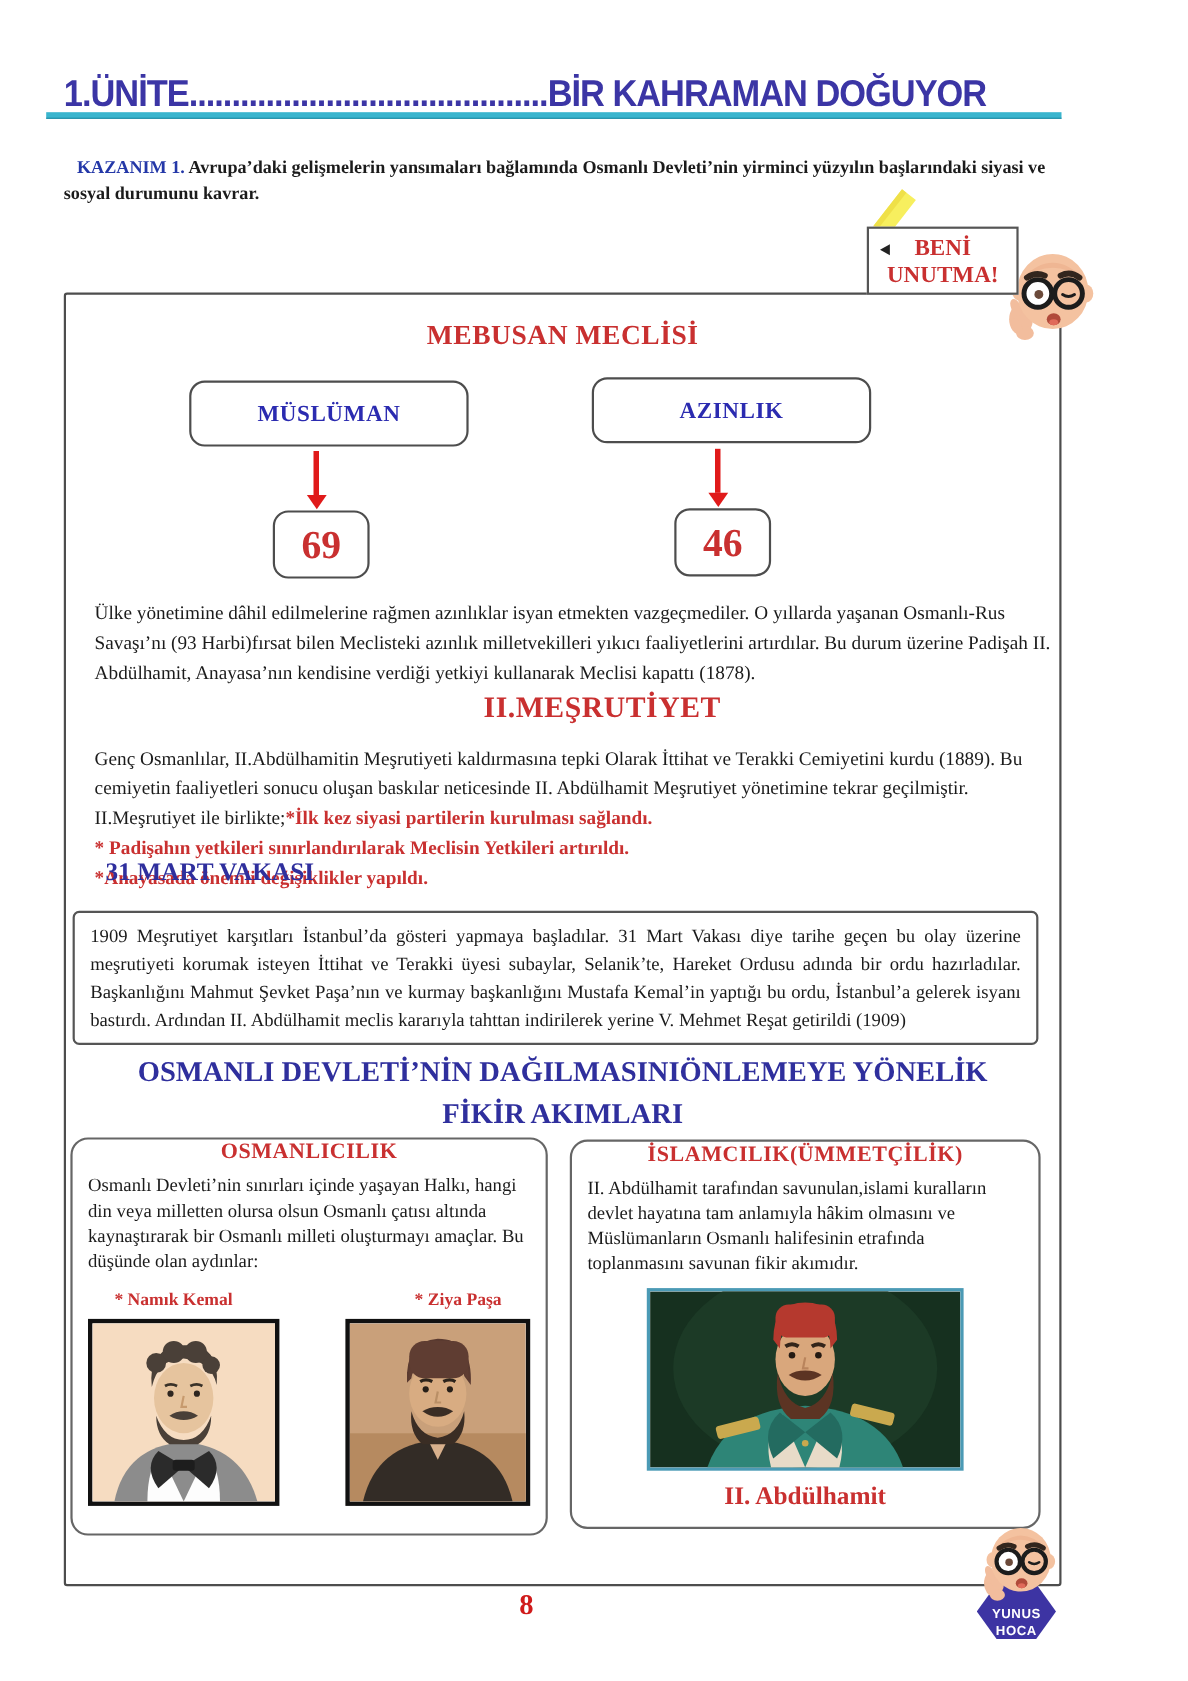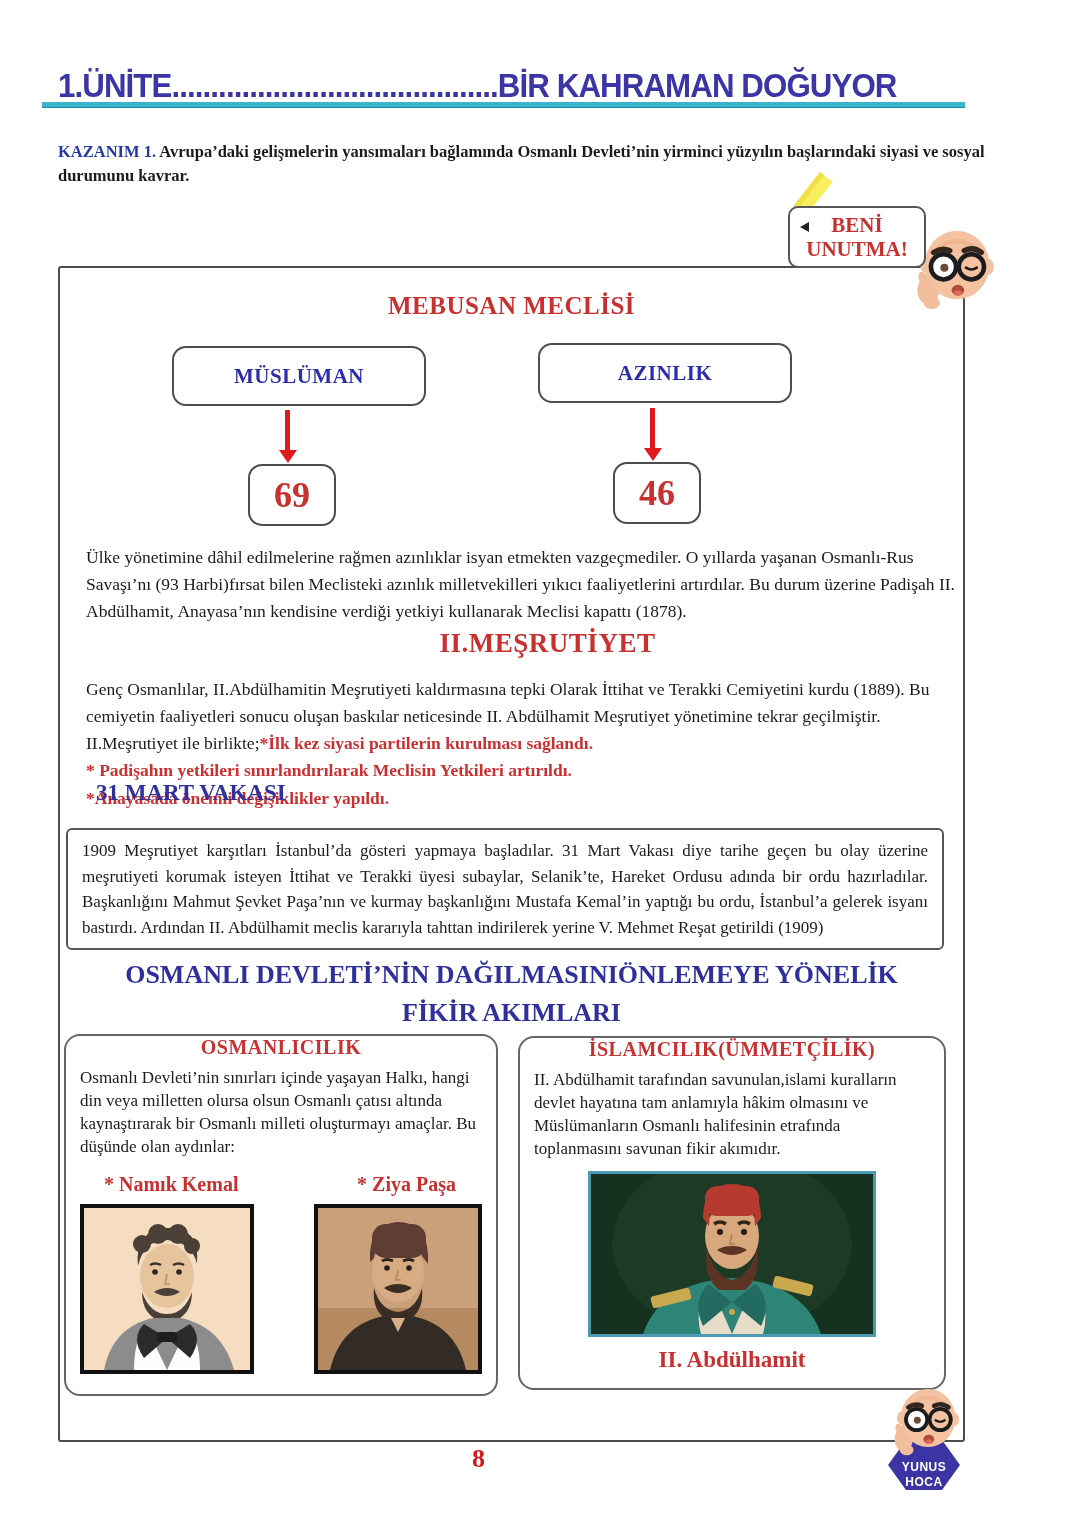--- a/index.html
+++ b/index.html
@@ -6,25 +6,25 @@
   .page{position:relative;width:1080px;height:1528px;background:#ffffff;overflow:hidden;
         font-family:"Liberation Serif",serif;color:#1b1b1b;}
   .abs{position:absolute;}
 
   
   .hdr{left:58px;top:66px;width:930px;font-family:"Liberation Sans",sans-serif;
        font-weight:bold;font-size:34px;color:#3b35a5;letter-spacing:-1px;
        transform:scaleX(.92);transform-origin:left center;white-space:nowrap;}
   .hdr-rule{left:42px;top:102px;width:923px;height:5px;background:#3ab5ce;border-bottom:1px solid #1d8aa3;}
   .kazanim{left:58px;top:140px;width:928px;font-size:16.5px;font-weight:bold;line-height:1.45;}
-  .kazanim .lbl{color:#2438a8;}
+  .kazanim .lbl{color:#2438a8;margin-left:12px;}
 
   
   .bubble{left:788px;top:206px;width:134px;height:58px;background:#fff;border:2.5px solid #555;
-          border-radius:10px;display:flex;flex-direction:column;align-items:center;justify-content:center;
+          border-radius:0;display:flex;flex-direction:column;align-items:center;justify-content:center;
           font-weight:bold;font-size:21px;color:#c93030;line-height:1.15;z-index:5;}
   .bubble-tick{left:800px;top:222px;width:0;height:0;border-top:5px solid transparent;border-bottom:5px solid transparent;
           border-right:9px solid #222;z-index:6;}
 
   
   .frame{left:58px;top:266px;width:903px;height:1172px;border:2px solid #4d4d4d;border-radius:3px;background:#fff;}
 
   .center{width:100%;text-align:center;}
   .red{color:#c93030;}
   .bold{font-weight:bold;}
@@ -40,21 +40,21 @@
   .sec-title{font-size:27px;font-weight:bold;color:#c93030;letter-spacing:.5px;padding-left:36px;}
   .sub-title{font-size:23px;font-weight:bold;color:#2f2f9d;}
   .textbox{border:2px solid #555;border-radius:6px;padding:8px 14px;font-size:17px;line-height:1.5;text-align:justify;}
 
   .fikir-h{font-size:26px;font-weight:bold;color:#2f2f9d;line-height:1.45;}
 
   .idea-box{border:2px solid #666;border-radius:16px;background:#fff;}
   .idea-title{text-align:center;font-size:20px;font-weight:bold;color:#c93030;letter-spacing:.5px;}
   .idea-body{margin:8px 14px 0 14px;font-size:17px;line-height:1.35;}
   .names-row{display:flex;justify-content:space-between;padding:0 40px 0 38px;margin-top:14px;
-             font-size:20px;font-weight:bold;color:#c93030;}
+             font-size:16px;font-weight:bold;color:#c93030;}
   .photos-row{display:flex;justify-content:space-between;padding:0 14px;margin-top:8px;}
   .photo{border:4px solid #111;line-height:0;}
   .photo-teal{border:3px solid #4b9ab5;line-height:0;}
   .caption{margin-top:10px;text-align:center;font-size:23px;font-weight:bold;color:#c93030;}
 
   .pagenum{font-size:26px;font-weight:bold;color:#d01a1a;}
   .badge{width:72px;height:50px;background:#3d34a3;display:flex;flex-direction:column;align-items:center;justify-content:flex-end;
          clip-path:polygon(25% 0,75% 0,100% 50%,75% 100%,25% 100%,0 50%);
          font-family:"Liberation Sans",sans-serif;font-weight:bold;font-size:12px;color:#fff;line-height:1.25;letter-spacing:.5px;}
 </style>

